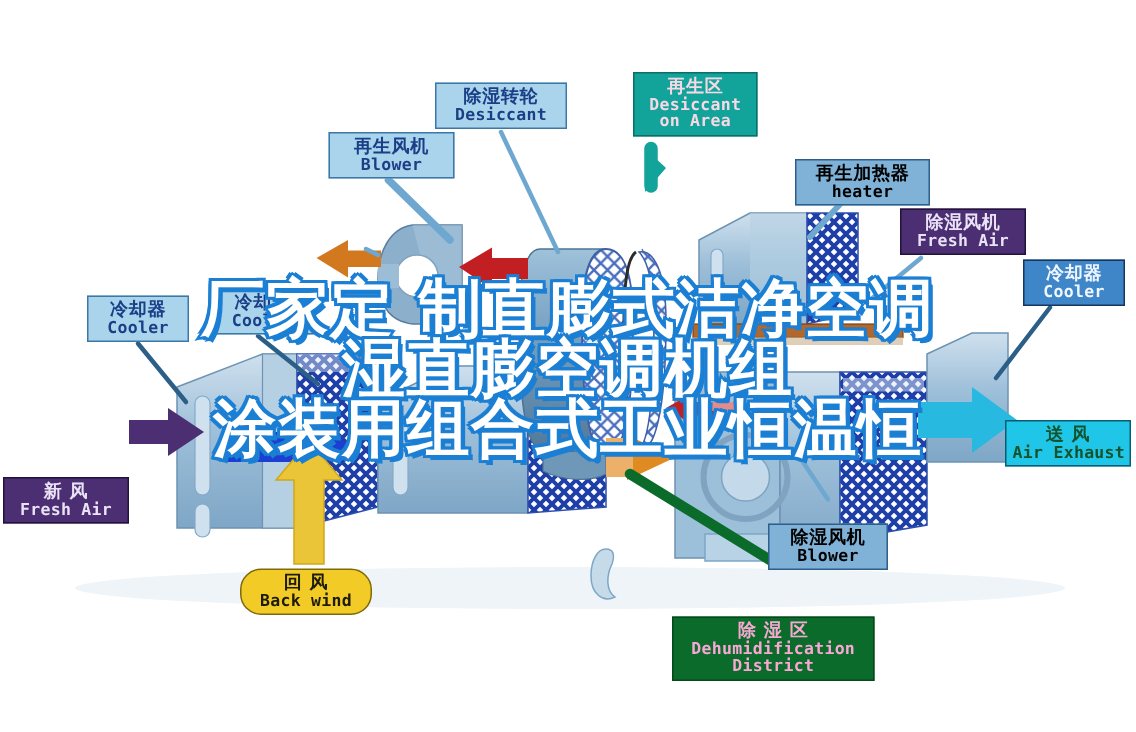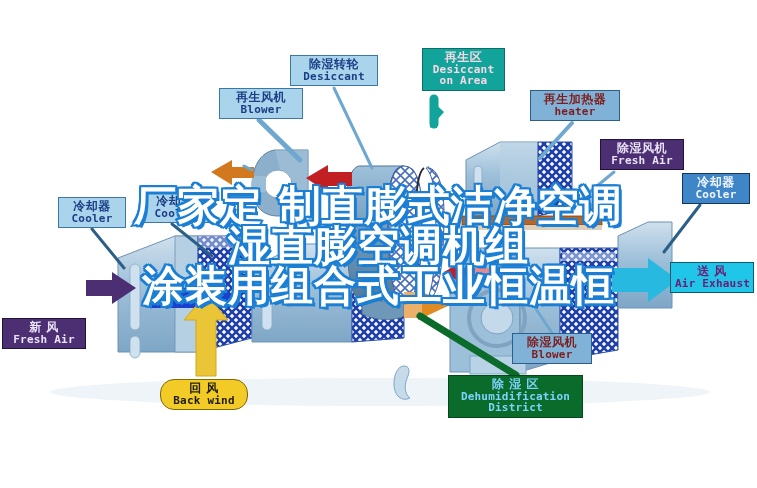--- a/index.html
+++ b/index.html
@@ -37,28 +37,28 @@
   .lbl .en {
     display: block;
     font-family: "DejaVu Sans Mono", monospace;
     font-weight: 700;
     font-size: 11px;
     letter-spacing: .2px;
   }
 
   
   .lbl.blue      { background:#a9d4ec; border-color:#3b78a8; color:#1b3f86; }
-  .lbl.steelblue { background:#7fb2d6; border-color:#2d5e8c; color:#7f1d1d; }
+  .lbl.steelblue { background:#7fb2d6; border-color:#2d5e8c; color:#000000;margin-top:16px; }
   .lbl.deepblue  { background:#3f86c8; border-color:#16355f; color:#f0f6ff; }
   .lbl.teal      { background:#12a39a; border-color:#0b6e68; color:#f6d9e4; }
   .lbl.purple    { background:#4c2f72; border-color:#23133a; color:#eae2f6; }
   .lbl.orange    { background:#d07a2a; border-color:#5c3210; color:#5a2406; }
   .lbl.yellow    { background:#f3cb27; border-color:#7e6a0a; color:#1c1c08;border-radius:14px; }
-  .lbl.green     { background:#0a6b2a; border-color:#05481b; color:#7dd3fc; }
-  .lbl.cyan      { background:#1fc6e8; border-color:#0b5c73; color:#701a75; }
+  .lbl.green     { background:#0a6b2a; border-color:#05481b; color:#f9a8d4;margin-top:36px; }
+  .lbl.cyan      { background:#1fc6e8; border-color:#0b5c73; color:#14532d;margin-top:18px; }
 
   
   #overlay-title {
     position: absolute;
     left: 0;
     top: 186px;
     width: 757px;
     text-align: center;
     font-family: "DejaVu Sans", sans-serif;
     font-weight: 700;

